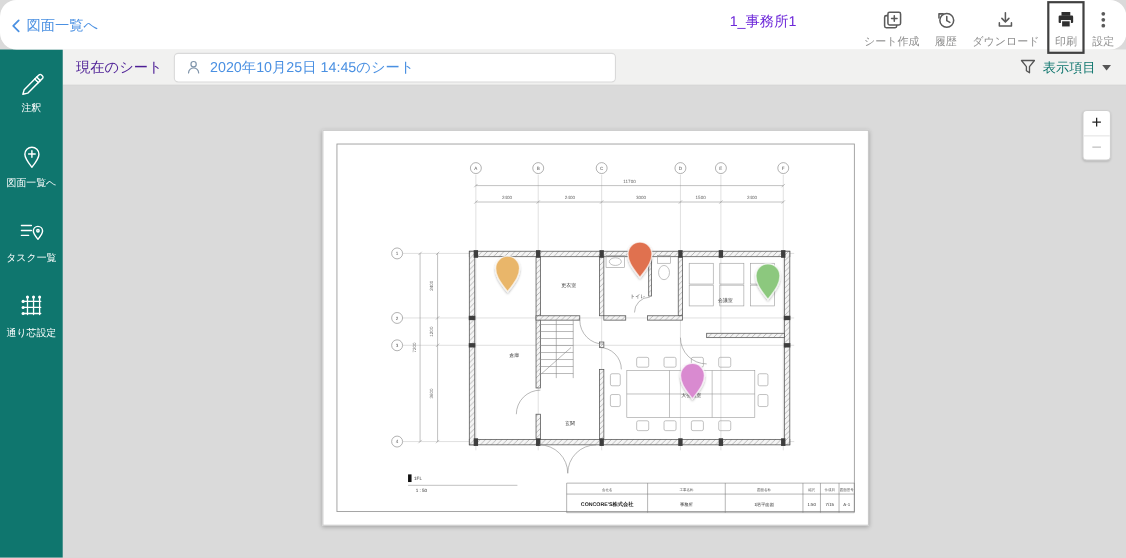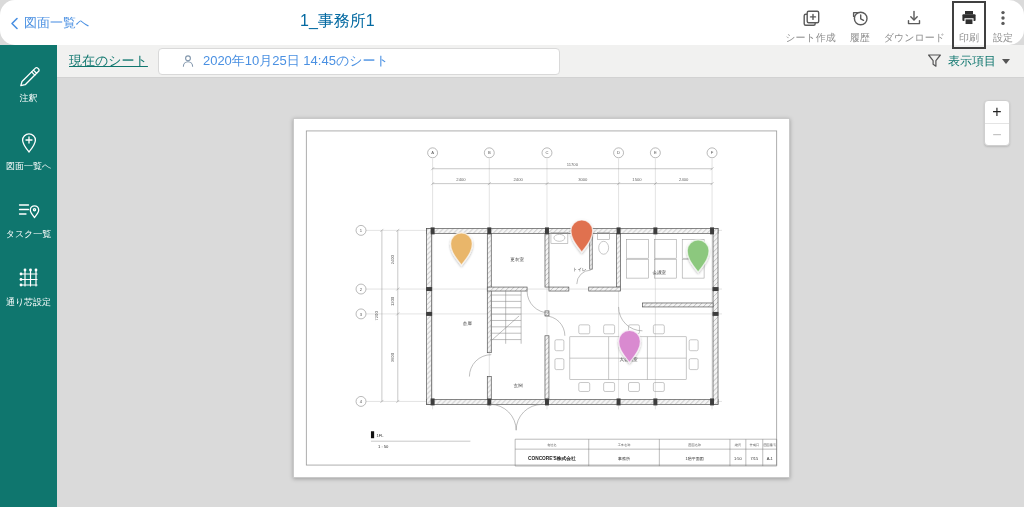--- a/index.html
+++ b/index.html
@@ -9,36 +9,36 @@
     background:#dadada;
     font-family:"Liberation Sans", sans-serif;
     -webkit-font-smoothing:antialiased;
   }
   .app { position:relative; width:1024px; height:507px; }
 
   
   .header { position:absolute; top:0; left:0; width:1024px; height:45px; background:#fff; z-index:3;border-radius:15px; }
   .back-link { position:absolute; left:10px; top:14px; display:flex; align-items:center; gap:5px;
                color:#4a90e2; font-size:13px; cursor:pointer; }
-  .page-title { position:absolute; left:300px; right:300px; top:11px; text-align:left;
-                font-size:16px; color:#0369a1; white-space:nowrap; }
+  .page-title { position:absolute; left:300px; right:300px; top:11px; text-align:right;
+                font-size:13px; color:#6d28d9; white-space:nowrap; }
   .toolbar { position:absolute; right:4px; top:1px; display:flex; align-items:flex-start; }
   .tb-item { display:flex; flex-direction:column; align-items:center; gap:3px; padding:7px 7px 4px; cursor:pointer; }
   .tb-item .lbl { font-size:10px; color:#8e8e8e; white-space:nowrap; }
   .tb-item.highlighted { border:2px solid #404040; padding:5px 5px 2px; }
   .icon svg { display:block; }
 
   
   .sheet-bar { position:absolute; left:57px; top:45px; width:967px; height:33px;
                background:#f1f1f0; border-bottom:1px solid #d2d2d2;
                display:flex; align-items:center; z-index:2; }
-  .sheet-label { margin-left:12px; font-size:13px; color:#0f766e; white-space:nowrap;text-decoration:underline; }
+  .sheet-label { margin-left:12px; font-size:13px; color:#4c1d95; white-space:nowrap; }
   .sheet-select { margin-left:10px; width:402px; height:27px; background:#fff;
                   border:1px solid #d9d9d9; border-radius:4px;
-                  display:flex; align-items:center; gap:8px; padding:0 22px; cursor:pointer; }
+                  display:flex; align-items:center; gap:8px; padding:0 10px; cursor:pointer; }
   .sheet-select .txt { color:#4a90e2; font-size:13px; white-space:nowrap; }
   .filter-btn { margin-left:auto; margin-right:14px; display:flex; align-items:center; gap:6px;
                 font-size:12px; color:#0f766e; cursor:pointer; }
   .caret { width:0; height:0; border-left:4px solid transparent; border-right:4px solid transparent;
            border-top:5px solid #555; margin-top:1px; }
 
   
   .sidebar { position:absolute; left:0; top:45px; width:57px; height:462px; background:#0f766e;
              display:flex; flex-direction:column; align-items:center; padding-top:12px; gap:17px; z-index:2; }
   .sb-item { display:flex; flex-direction:column; align-items:center; gap:4px; width:100%; padding:3px 0; cursor:pointer; }

